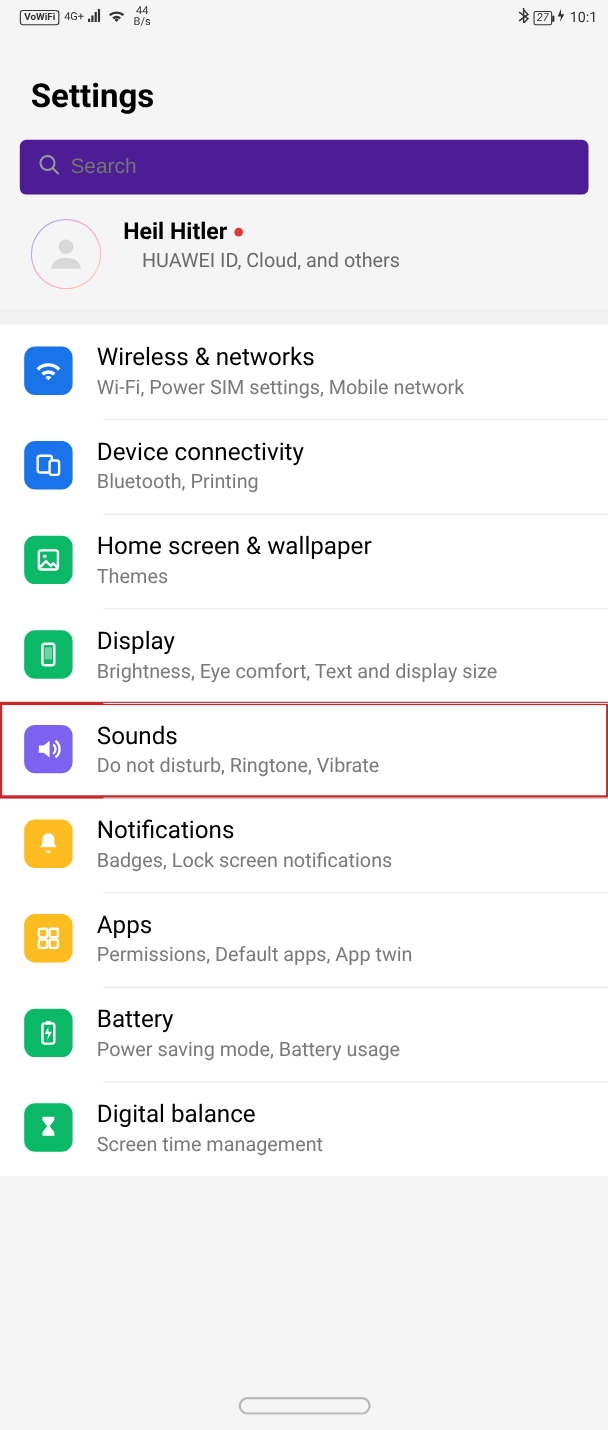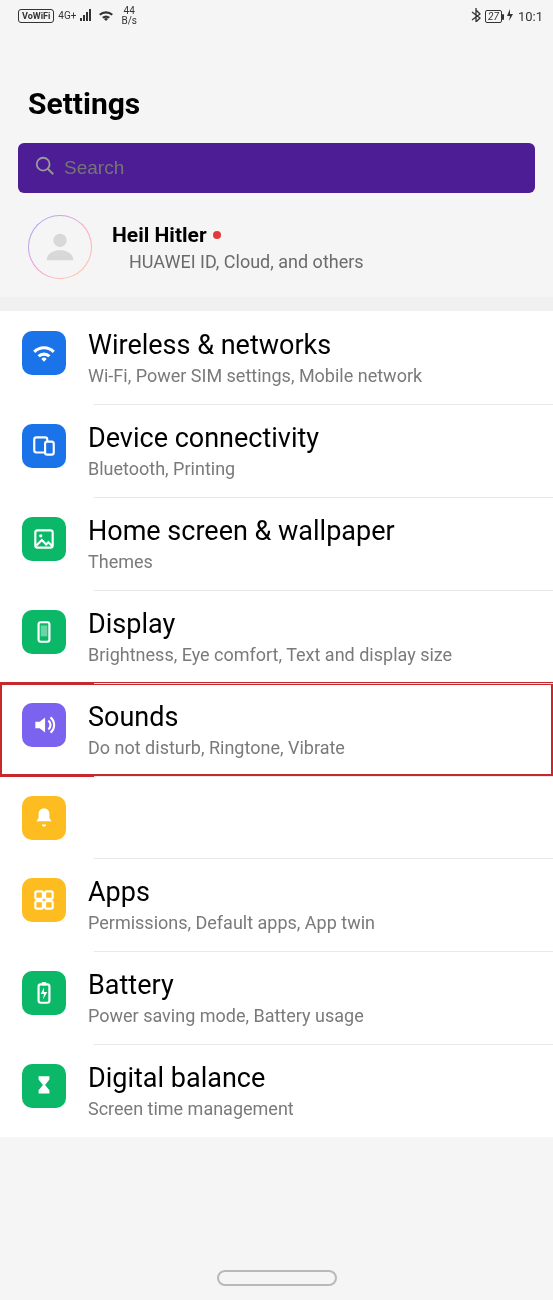--- a/index.html
+++ b/index.html
@@ -44,41 +44,40 @@
     position:absolute;
     right:-3px; top:3px;
     width:2px; height:6px;
     background:#333;
     border-radius:1px;
   }
   .header {
     padding: 42px 28px 22px 28px;
     background: #f5f5f5;
   }
-  .header h1 { font-size: 30px; font-weight: 700; margin-top: 16px; }
+  .header h1 { font-size: 30px; font-weight: 700; }
   .search-wrap { padding: 0 18px; }
   .search {
     background: #4c1d95;
     border-radius: 6px;
     display: flex;
     align-items: center;
     padding: 12px 16px;
     gap: 8px;
   }
   .search input {
     border: none;
     background: transparent;
     font-size: 19px;
     color: #888;
     flex: 1;
     outline: none;
   }
   .account {
     display: flex;
-    align-items: center;
     gap: 20px;
     padding: 22px 28px 18px 28px;
     background: #f5f5f5;
   }
   .avatar {
     width: 64px; height: 64px;
     border-radius: 50%;
     border: 1.5px solid transparent;
     background:
       linear-gradient(#f5f5f5,#f5f5f5) padding-box,
@@ -114,21 +113,21 @@
   .item .iconbox {
     width: 44px; height: 44px;
     border-radius: 10px;
     display: flex;
     align-items: center;
     justify-content: center;
     flex-shrink: 0;
     margin-top: 2px;
   }
   .item .iconbox svg { width: 26px; height: 26px; }
-  .item .texts .title { font-size: 27px; color: #000; }
+  .item .texts .title { font-size: 22px; color: #000; }
   .item .texts .sub { font-size: 18px; color: #7a7a7a; margin-top: 4px; }
   .highlight {
     outline: 3px solid #c6282c;
     outline-offset: -2px;
   }
   .c-blue   { background:#1a73e8; }
   .c-blue2  { background:#1a73e8; }
   .c-green  { background:#0ab868; }
   .c-green2 { background:#0ab868; }
   .c-purple { background:#7b63f0; }
@@ -286,20 +285,24 @@
       <div class="sub">Do not disturb, Ringtone, Vibrate</div>
     </div>
   </div>
 
   <div class="item">
     <div class="iconbox c-yellow">
       <svg viewBox="0 0 24 24">
           <path fill="#fff" d="M12 3a5 5 0 00-5 5v4l-2 3h14l-2-3V8a5 5 0 00-5-5zM10 18a2 2 0 004 0z"></path>
         </svg>
     </div>
+    <div class="texts">
+      <div class="title">Notifications</div>
+      <div class="sub">Badges, Lock screen notifications</div>
+    </div>
   </div>
 
   <div class="item">
     <div class="iconbox c-yellow2">
       <svg viewBox="0 0 24 24">
           <rect x="4" y="4" width="7" height="7" rx="1.5" fill="none" stroke="#fff" stroke-width="2"></rect>
           <rect x="13" y="4" width="7" height="7" rx="1.5" fill="none" stroke="#fff" stroke-width="2"></rect>
           <rect x="4" y="13" width="7" height="7" rx="1.5" fill="none" stroke="#fff" stroke-width="2"></rect>
           <rect x="13" y="13" width="7" height="7" rx="1.5" fill="none" stroke="#fff" stroke-width="2"></rect>
         </svg>

